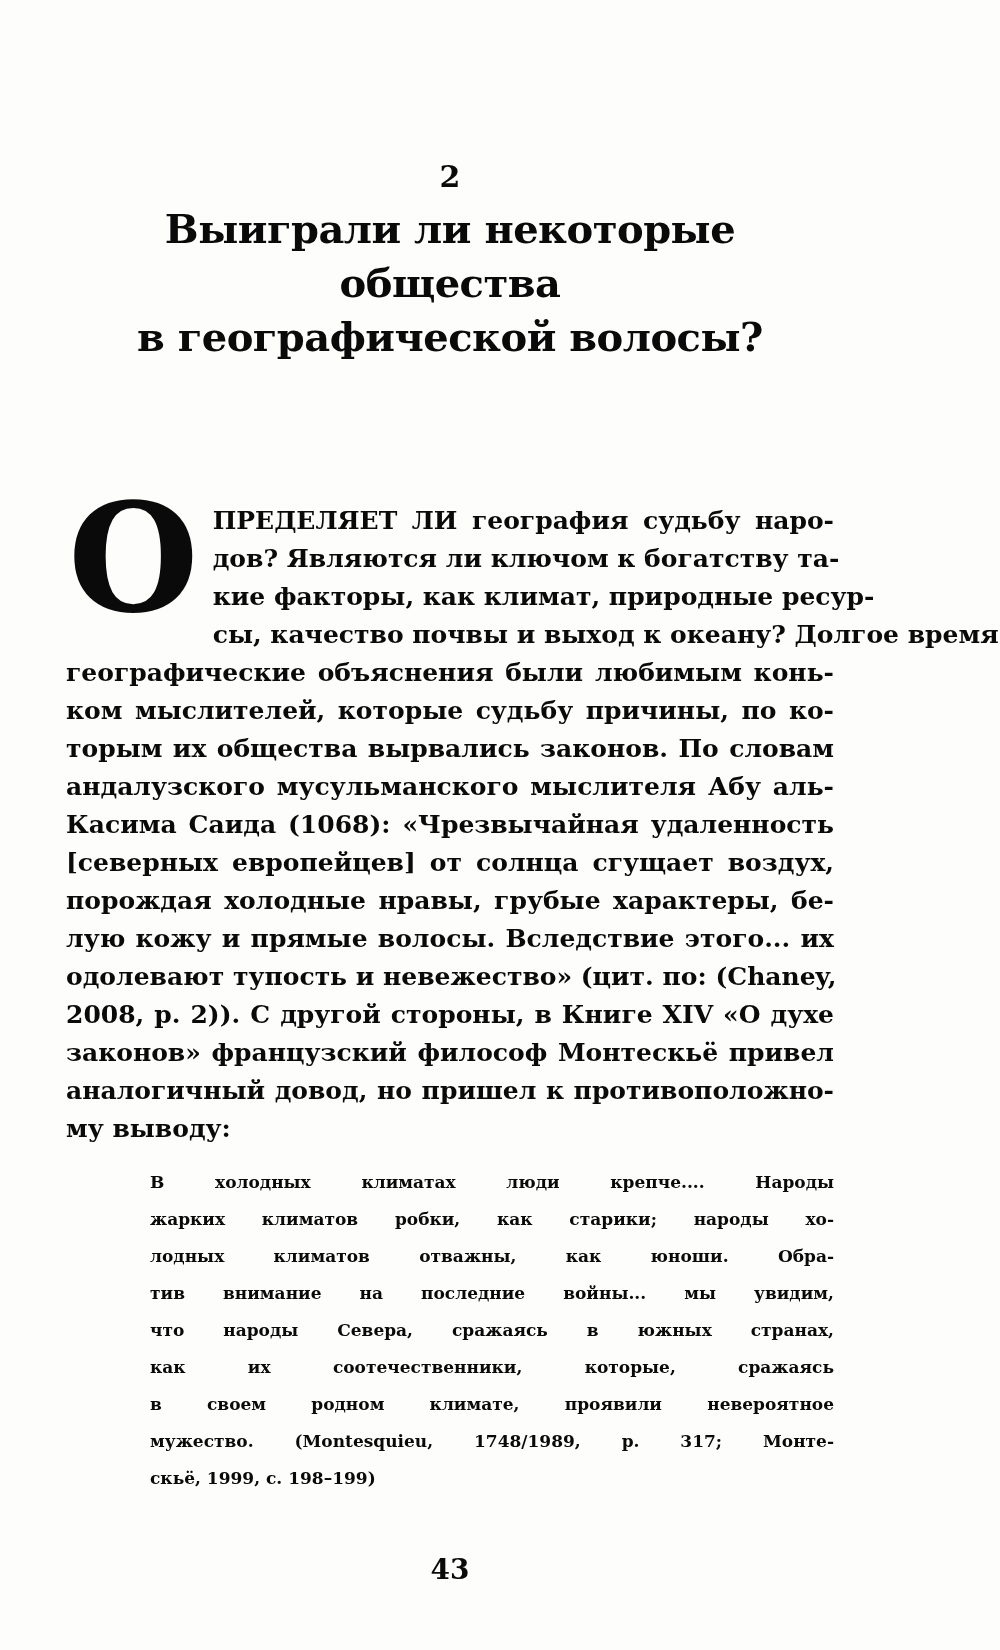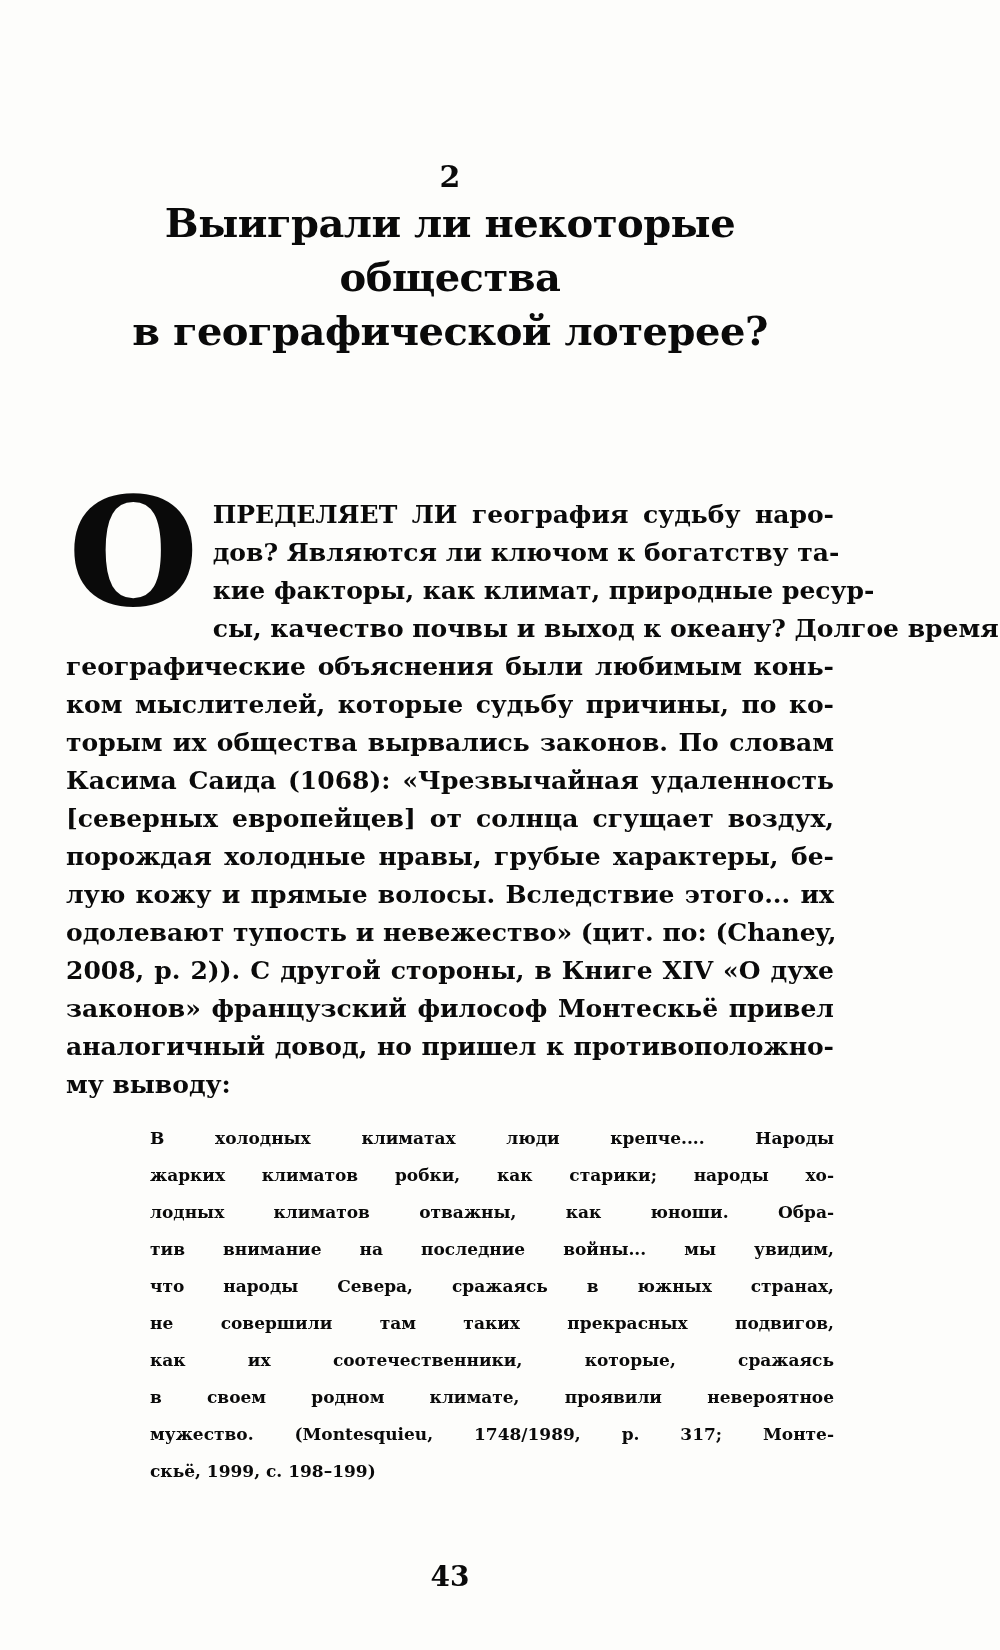--- a/index.html
+++ b/index.html
@@ -23,20 +23,21 @@
     width: 768px;
   }
   .chapter-number {
     margin-top: 158px;
     text-align: center;
     font-size: 30px;
     font-weight: 700;
     line-height: 38px;
   }
   .page-title {
+    margin-top: 6px;
     text-align: center;
     font-size: 40px;
     font-weight: 700;
     line-height: 54px;
     letter-spacing: -0.5px;
   }
   .body-par {
     margin-top: 138px;
     font-size: 25px;
     font-weight: 700;
@@ -61,66 +62,66 @@
   .quote {
     margin: 16px 0 0 0;
     padding-left: 84px;
     font-size: 17px;
     font-weight: 700;
   }
   .quote .line {
     line-height: 37px;
   }
   .page-number {
-    margin-top: 70px;
+    margin-top: 56px;
     text-align: center;
     font-size: 28px;
     font-weight: 700;
   }
 </style>
 </head>
 <body>
 
 <div class="page">
   <div class="text-block">
 
     <div class="chapter-number">2</div>
 
     <div class="page-title">
       <div>Выиграли ли некоторые общества</div>
-      <div>в географической лотерее?</div>
+      <div>в географической волосы?</div>
     </div>
 
     <div class="body-par">
       <span class="dropcap">О</span>
       <div class="line">ПРЕДЕЛЯЕТ ЛИ география судьбу наро-</div>
       <div class="line">дов? Являются ли ключом к богатству та-</div>
       <div class="line">кие факторы, как климат, природные ресур-</div>
       <div class="line">сы, качество почвы и выход к океану? Долгое время</div>
       <div class="line">географические объяснения были любимым конь-</div>
       <div class="line">ком мыслителей, которые судьбу причины, по ко-</div>
       <div class="line">торым их общества вырвались законов. По словам</div>
+      <div class="line">андалузского мусульманского мыслителя Абу аль-</div>
       <div class="line">Касима Саида (1068): «Чрезвычайная удаленность</div>
       <div class="line">[северных европейцев] от солнца сгущает воздух,</div>
       <div class="line">порождая холодные нравы, грубые характеры, бе-</div>
       <div class="line">лую кожу и прямые волосы. Вследствие этого... их</div>
       <div class="line">одолевают тупость и невежество» (цит. по: (Chaney,</div>
       <div class="line">2008, p. 2)). С другой стороны, в Книге XIV «О духе</div>
       <div class="line">законов» французский философ Монтескьё привел</div>
       <div class="line">аналогичный довод, но пришел к противоположно-</div>
       <div class="line last">му выводу:</div>
     </div>
 
     <blockquote class="quote">
       <div class="line">В холодных климатах люди крепче.... Народы</div>
       <div class="line">жарких климатов робки, как старики; народы хо-</div>
       <div class="line">лодных климатов отважны, как юноши. Обра-</div>
       <div class="line">тив внимание на последние войны... мы увидим,</div>
       <div class="line">что народы Севера, сражаясь в южных странах,</div>
-      <div class="line">не совершили там таких прекрасных подвигов,</div>
       <div class="line">как их соотечественники, которые, сражаясь</div>
       <div class="line">в своем родном климате, проявили невероятное</div>
       <div class="line">мужество. (Montesquieu, 1748/1989, p. 317; Монте-</div>
       <div class="line last">скьё, 1999, с. 198–199)</div>
     </blockquote>
 
     <div class="page-number">43</div>
 
   </div>
 </div>

